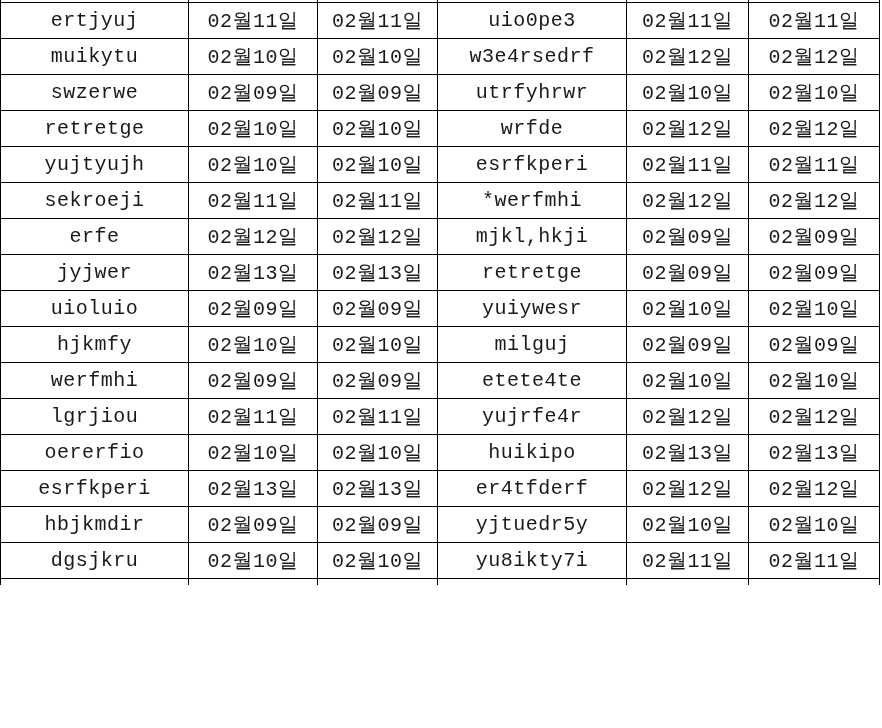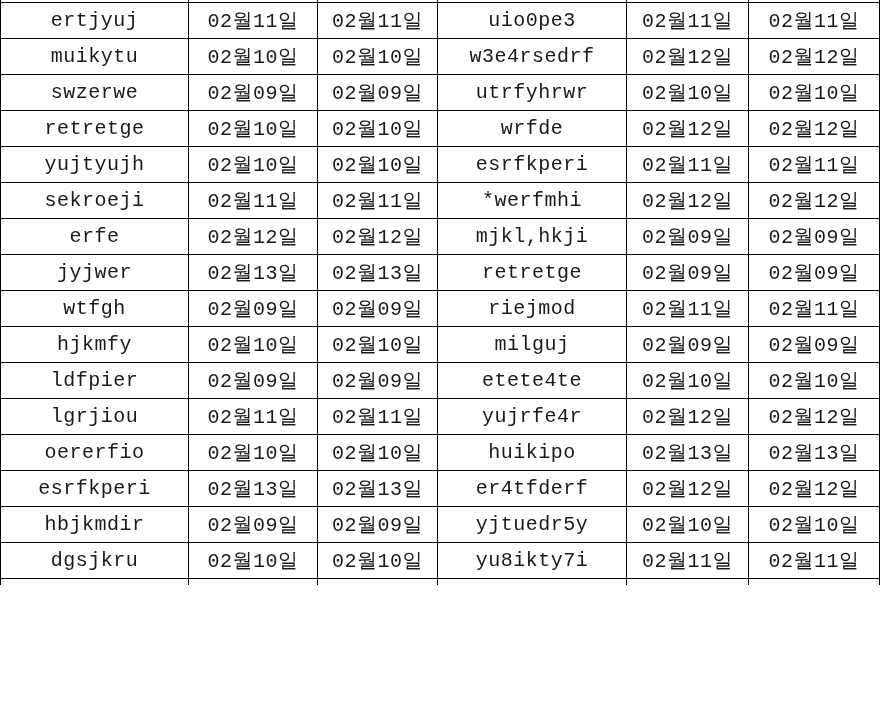--- a/index.html
+++ b/index.html
@@ -131,37 +131,37 @@
   </tr>
         <tr class="data-row">
     <td>jyjwer</td>
     <td>02월13일</td>
     <td>02월13일</td>
     <td>retretge</td>
     <td>02월09일</td>
     <td>02월09일</td>
   </tr>
         <tr class="data-row">
-    <td>wtfgh</td>
-    <td>02월09일</td>
-    <td>02월09일</td>
-    <td>riejmod</td>
-    <td>02월11일</td>
-    <td>02월11일</td>
+    <td>uioluio</td>
+    <td>02월09일</td>
+    <td>02월09일</td>
+    <td>yuiywesr</td>
+    <td>02월10일</td>
+    <td>02월10일</td>
   </tr>
         <tr class="data-row">
     <td>hjkmfy</td>
     <td>02월10일</td>
     <td>02월10일</td>
     <td>milguj</td>
     <td>02월09일</td>
     <td>02월09일</td>
   </tr>
         <tr class="data-row">
-    <td>ldfpier</td>
+    <td>werfmhi</td>
     <td>02월09일</td>
     <td>02월09일</td>
     <td>etete4te</td>
     <td>02월10일</td>
     <td>02월10일</td>
   </tr>
         <tr class="data-row">
     <td>lgrjiou</td>
     <td>02월11일</td>
     <td>02월11일</td>

